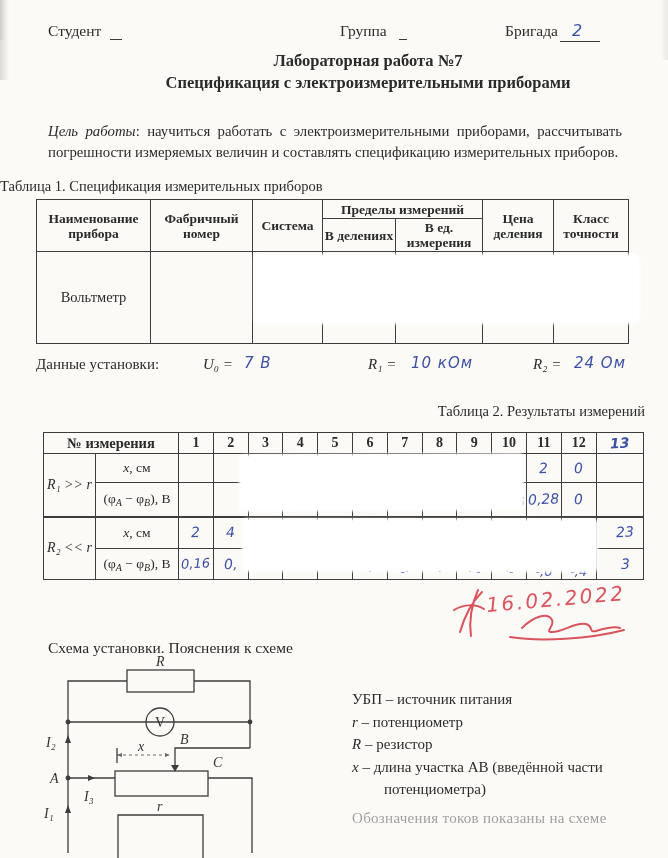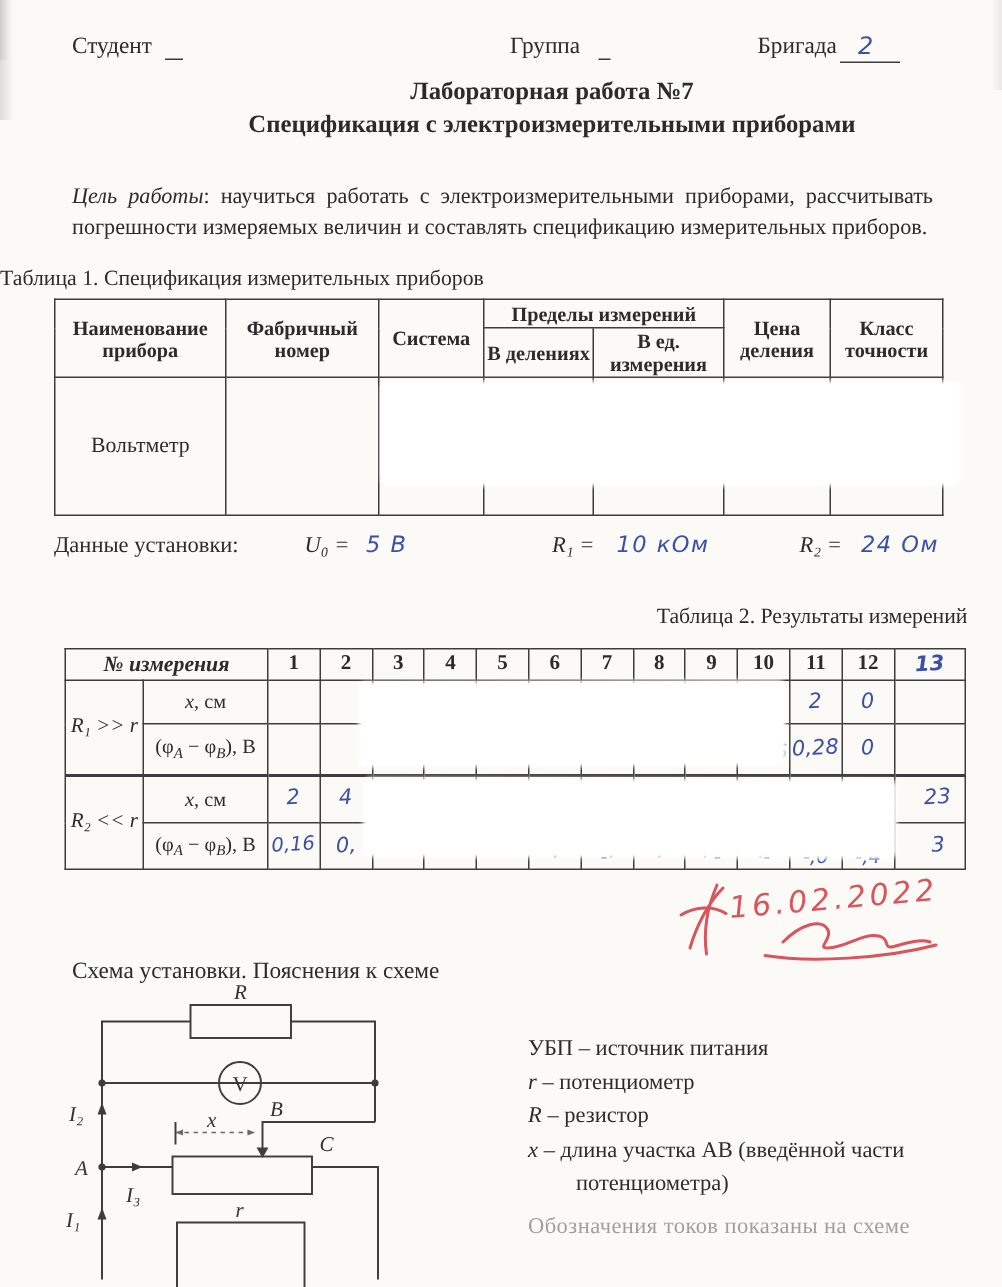--- a/index.html
+++ b/index.html
@@ -35,21 +35,21 @@
   .t1{position:absolute;left:36px;top:199px;width:592px;}
   .t1 th{font-size:13.5px;font-weight:bold;line-height:15px;}
   .t1 td{font-size:14.5px;}
   .t1 .h1{height:19px;}
   .t1 .h2{height:33px;}
   .t1 .body-row{height:92px;}
   .t1 td.device{text-align:center;}
 
   .t2{position:absolute;left:43px;top:432px;width:600px;}
   .t2 th{font-size:14px;font-weight:bold;}
-  .t2 .corner{font-size:14.5px;font-style:italic;}
+  .t2 .corner{font-size:14.5px;}
   .t2 .hrow{height:21px;}
   .t2 .r1x{height:29px;}
   .t2 .r1f{height:34px;}
   .t2 .r2x{height:32px;}
   .t2 .r2f{height:31px;}
   .t2 .gsep{border-top:2px solid #3d3d3d;}
   .t2 .glabel{font-style:italic;font-size:14px;}
   .t2 .plabel{font-size:13.5px;}
   .t2 td{position:relative;font-size:14px;}
   .sub{font-size:10px;vertical-align:-3px;font-style:italic;}
@@ -138,21 +138,21 @@
       <td></td>
       <td></td>
       <td></td>
     </tr>
   </tbody>
     </table>
 
   <div class="setup">
     <span>Данные установки:</span>
     <span class="vlab" style="position:absolute;left:167px">U₀ =</span>
-    <span class="hand hv" style="position:absolute;left:208px;top:-2px">5 В</span>
+    <span class="hand hv" style="position:absolute;left:208px;top:-2px">7 В</span>
     <span class="vlab" style="position:absolute;left:332px">R₁ =</span>
     <span class="hand hv" style="position:absolute;left:375px;top:-2px">10 кОм</span>
     <span class="vlab" style="position:absolute;left:497px">R₂ =</span>
     <span class="hand hv" style="position:absolute;left:538px;top:-2px">24 Ом</span>
   </div>
 
   <div class="tcap t2cap">Таблица 2. Результаты измерений</div>
   <table class="t2">
     <colgroup>
         <col style="width:52px">

